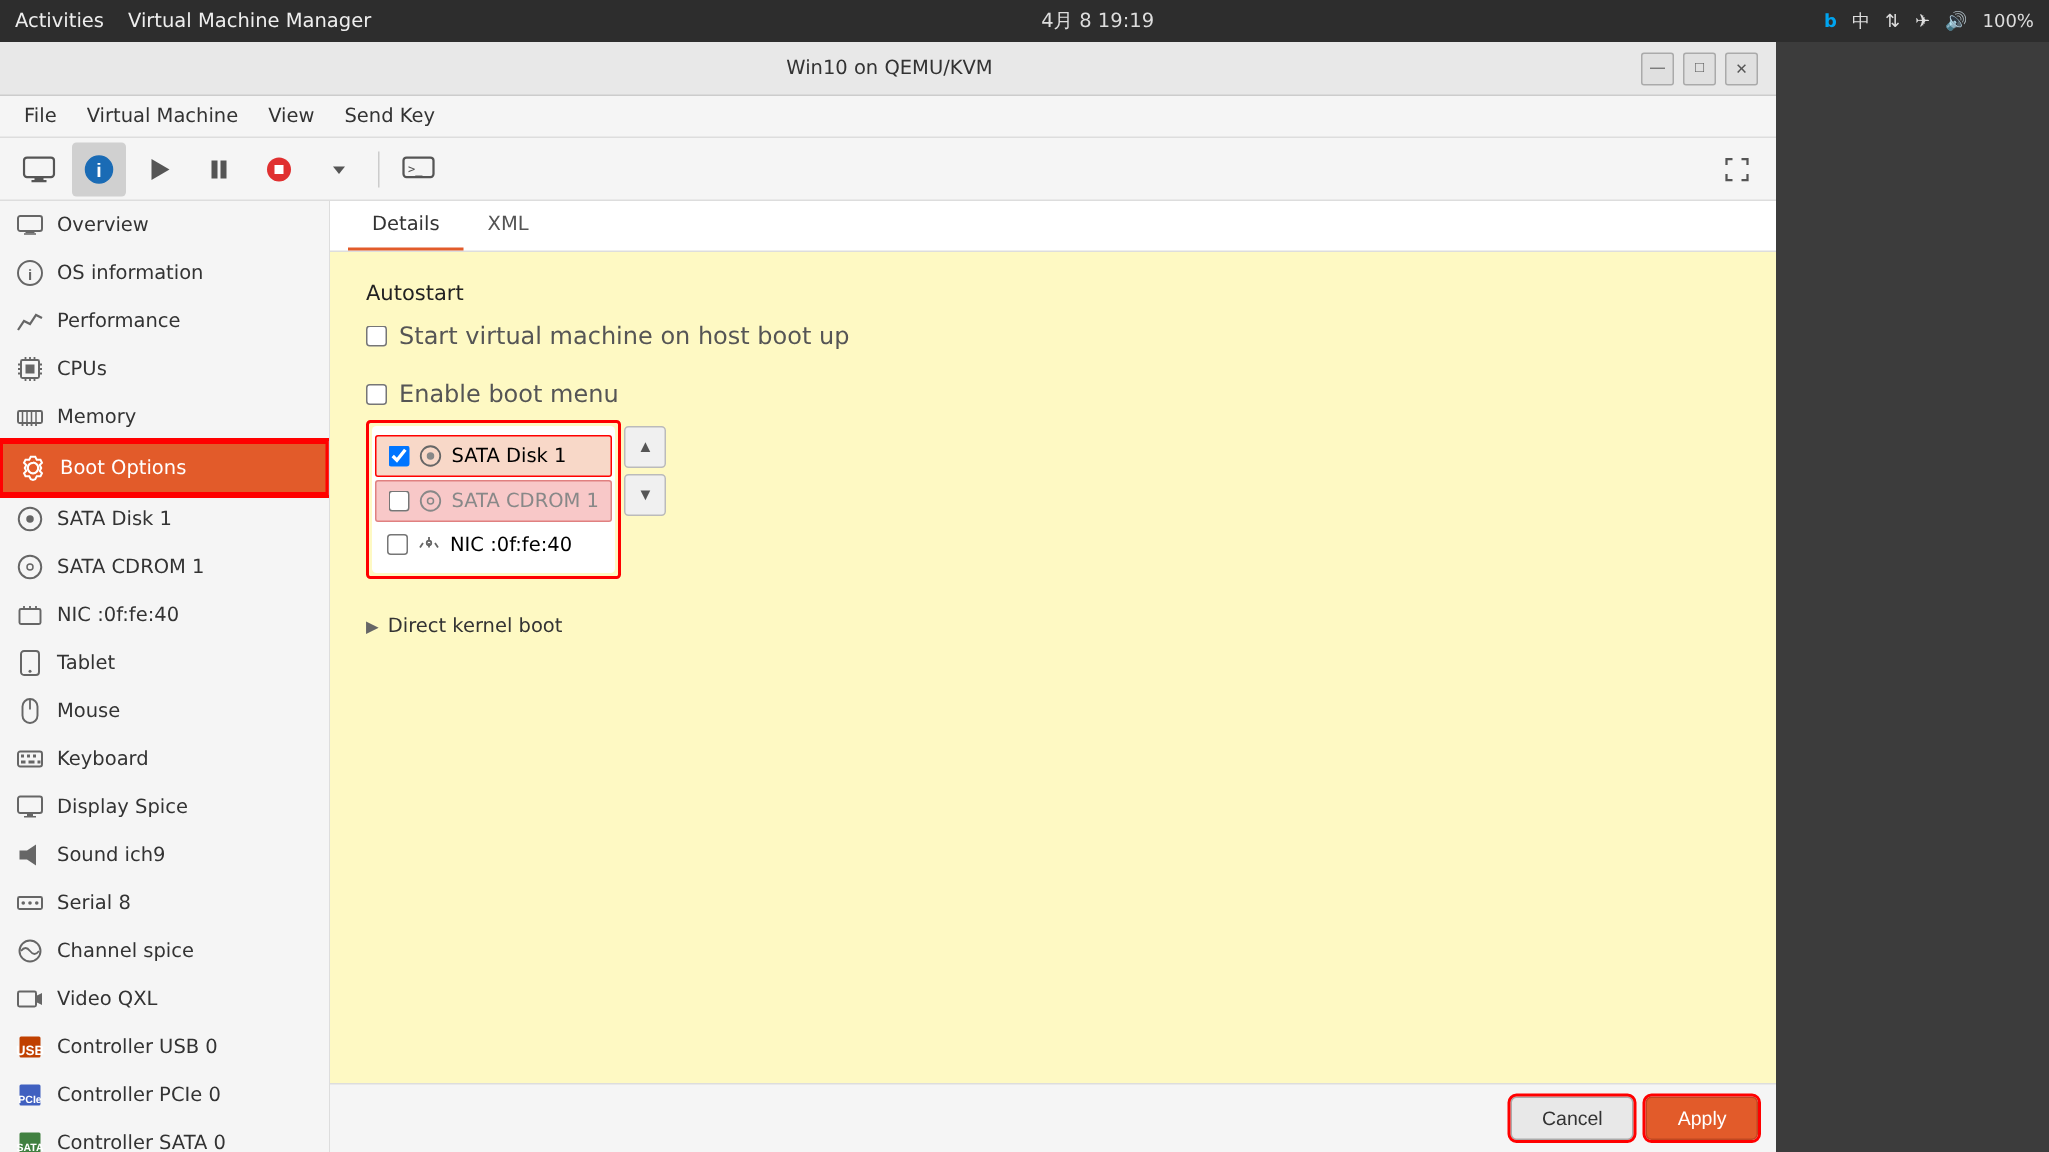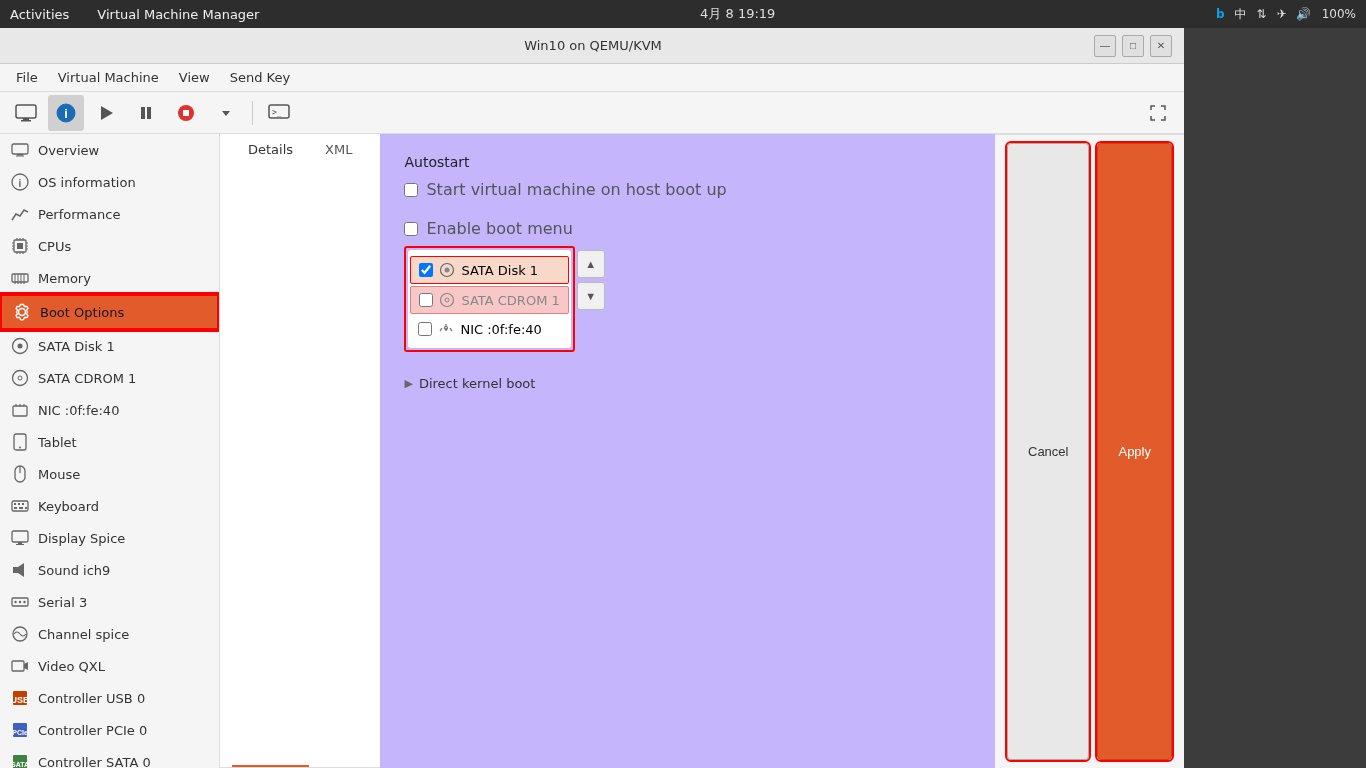--- a/index.html
+++ b/index.html
@@ -1,20 +1,20 @@
 <!DOCTYPE html>
 <html><head>
   <meta charset="utf-8">
   <style>
     * { margin: 0; padding: 0; box-sizing: border-box; }
     body { font-family: 'DejaVu Sans', 'Liberation Sans', Arial, sans-serif; font-size: 13px; background: #3c3c3c; width: 1366px; height: 768px; overflow: hidden; }
 
     
     .topbar { background: #2d2d2d; color: #eee; height: 28px; display: flex; align-items: center; padding: 0 10px; justify-content: space-between; }
-    .topbar-left { display: flex; align-items: center; gap: 28px; }
+    .topbar-left { display: flex; align-items: center; gap: 16px; }
     .topbar-center { font-size: 13px; color: #ddd; }
     .topbar-right { display: flex; align-items: center; gap: 10px; font-size: 12px; color: #ddd; }
 
     
     .window { background: #f0f0f0; width: 1184px; height: 740px; display: flex; flex-direction: column; }
     .titlebar { background: #e8e8e8; border-bottom: 1px solid #ccc; height: 36px; display: flex; align-items: center; justify-content: space-between; padding: 0 12px; }
     .titlebar-title { font-size: 13px; color: #333; flex: 1; text-align: center; }
     .titlebar-controls { display: flex; gap: 6px; }
     .titlebar-btn { width: 22px; height: 22px; border: 1px solid #aaa; background: #e0e0e0; border-radius: 2px; cursor: pointer; display: flex; align-items: center; justify-content: center; font-size: 10px; color: #555; }
 
@@ -28,27 +28,27 @@
     .toolbar-btn.active { background: #d0d0d0; }
     .toolbar-sep { width: 1px; height: 24px; background: #ccc; margin: 0 4px; }
     .toolbar-expand { margin-left: auto; }
 
     
     .main { display: flex; flex: 1; overflow: hidden; }
 
     
     .sidebar { width: 220px; background: #f5f5f5; border-right: 1px solid #ddd; overflow-y: auto; display: flex; flex-direction: column; }
     .sidebar-item { display: flex; align-items: center; gap: 8px; padding: 6px 10px; cursor: pointer; color: #333; border: none; background: transparent; width: 100%; text-align: center; }
-    .sidebar-item.active { background: #e25b2a; color: #0f172a; }
+    .sidebar-item.active { background: #e25b2a; color: #ffffff; }
     .sidebar-item.active .sidebar-icon { color: white; }
     .sidebar-icon { width: 20px; height: 20px; display: flex; align-items: center; justify-content: center; flex-shrink: 0; }
     .sidebar-item-label { font-size: 13px; }
 
     
-    .content { flex: 1; background: #c4b5fd; display: flex; flex-direction: row; overflow: hidden; }
+    .content { flex: 1; background: #fef9c3; display: flex; flex-direction: column; overflow: hidden; }
     .tabs { display: flex; border-bottom: 1px solid #ddd; padding: 0 12px; background: white; }
     .tab { padding: 8px 16px; cursor: pointer; border-bottom: 2px solid transparent; color: #555; font-size: 13px; }
     .tab.active { border-bottom: 2px solid #e25b2a; color: #333; font-weight: 500; }
 
     .content-body { flex: 1; padding: 20px 24px; overflow-y: auto; }
 
     
     .section-title { font-size: 14px; font-weight: 400; color: #222; margin-bottom: 10px; }
     .form-row { display: flex; align-items: center; gap: 8px; margin-bottom: 8px; }
     .form-label { color: #555; font-size: 16px; }
@@ -347,21 +347,21 @@
 
       <div class="sidebar-item">
         <div class="sidebar-icon">
           <svg width="18" height="18" viewBox="0 0 18 18">
               <rect x="1" y="5" width="16" height="8" rx="1" fill="none" stroke="#666" stroke-width="1.3"></rect>
               <circle cx="4.5" cy="9" r="1.2" fill="#666"></circle>
               <circle cx="9" cy="9" r="1.2" fill="#666"></circle>
               <circle cx="13.5" cy="9" r="1.2" fill="#666"></circle>
             </svg>
         </div>
-        <span class="sidebar-item-label">Serial 3</span>
+        <span class="sidebar-item-label">Serial 8</span>
       </div>
 
       <div class="sidebar-item">
         <div class="sidebar-icon">
           <svg width="18" height="18" viewBox="0 0 18 18">
               <circle cx="9" cy="9" r="7" fill="none" stroke="#666" stroke-width="1.3"></circle>
               <path d="M3,9 Q6,5 9,9 Q12,13 15,9" fill="none" stroke="#666" stroke-width="1.2"></path>
             </svg>
         </div>
         <span class="sidebar-item-label">Channel spice</span>

